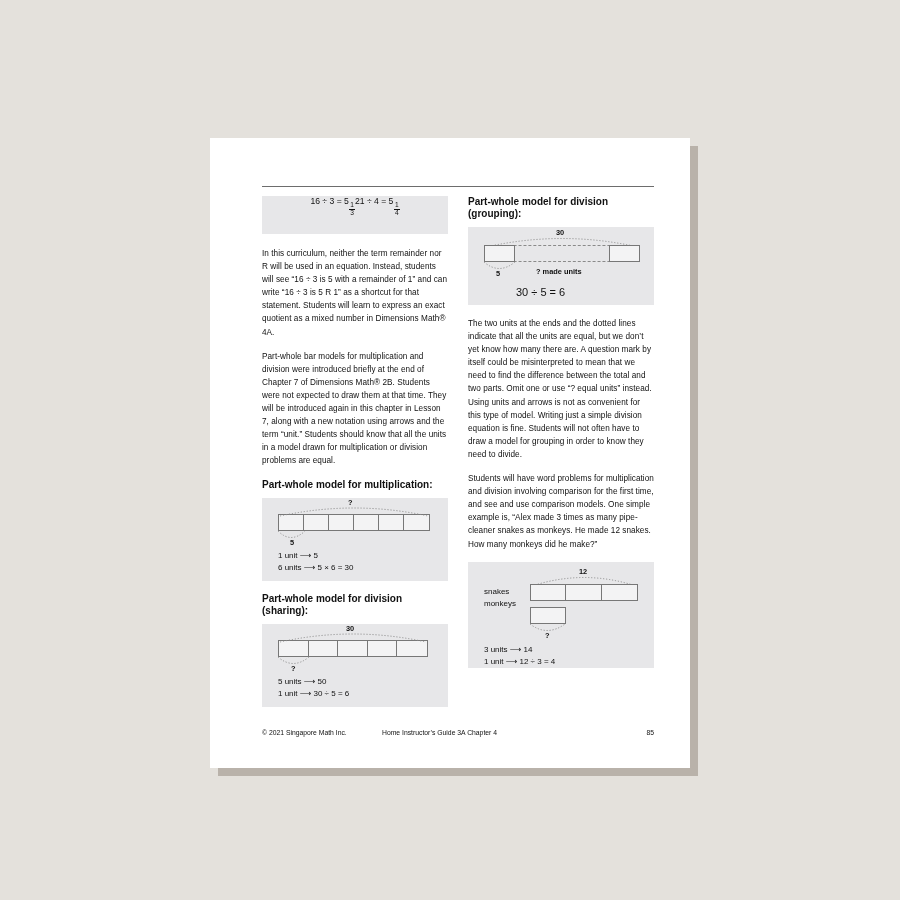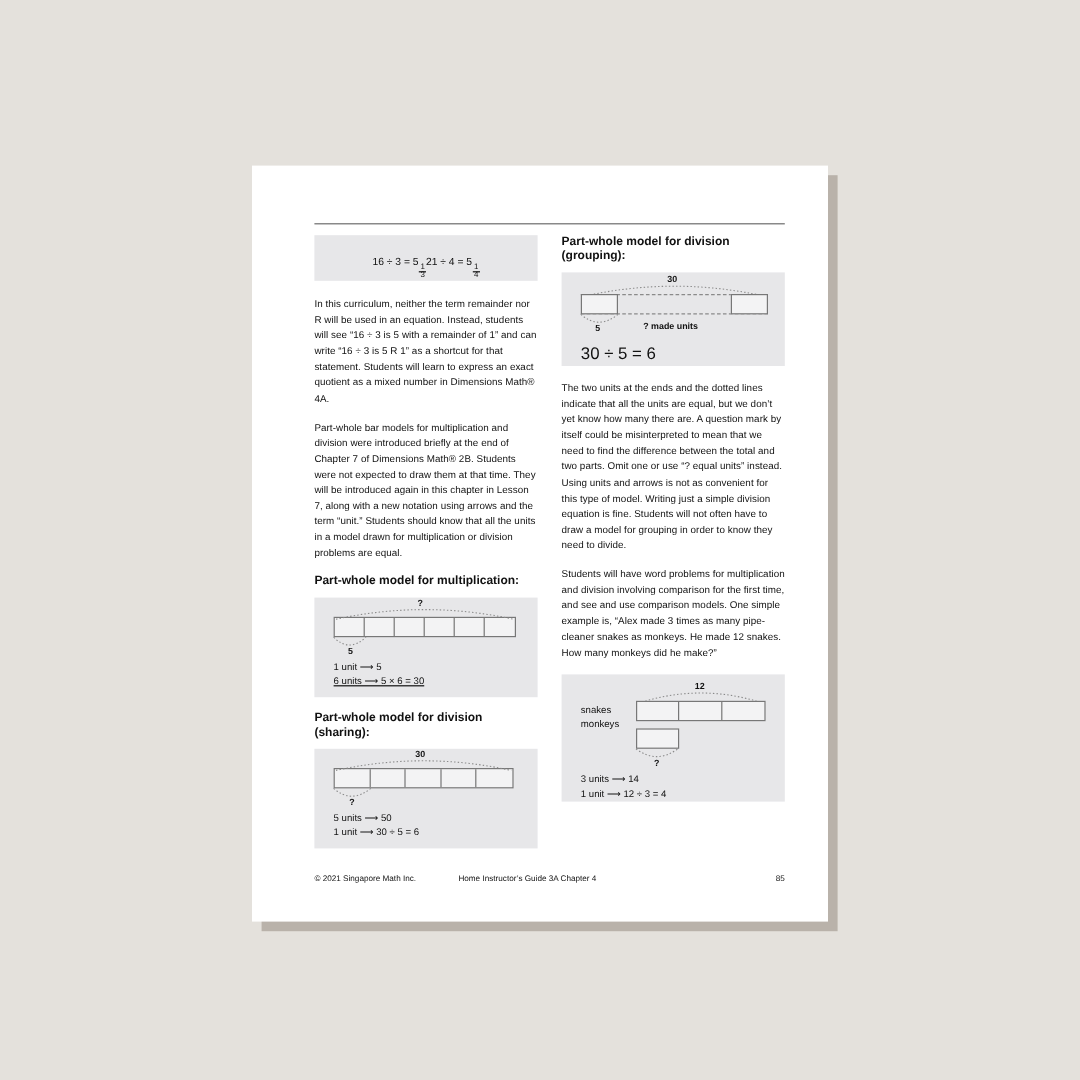--- a/index.html
+++ b/index.html
@@ -63,38 +63,38 @@
   .figbox {
     background: #e7e7e9;
     margin: 0 0 12px 0;
     position: relative;
     box-sizing: border-box;
   }
 
   .eqrow {
     display: flex;
     justify-content: center;
-    align-items: flex-end;
+    align-items: flex-start;
     font-size: 8.6px;
     color: #111;
     height: 100%;
   }
   .frac {
     display: inline-flex;
     flex-direction: column;
     vertical-align: -0.45em;
     text-align: center;
     line-height: 1.02;
     font-size: 6.6px;
     margin-left: 0.5px;
   }
   .frac .num { border-bottom: 1px solid #111; padding: 0 1px; }
   .frac .den { padding: 0 1px; }
 
-  .eqline { font-size: 14px; color: #111; }
+  .eqline { font-size: 11px; color: #111; margin-left: 32px; }
 
   
   .model { position: relative; }
 
   .bar {
     display: flex;
     border: 1px solid #777777;
     background: #f3f3f4;
     box-sizing: border-box;
     height: 17px;
@@ -206,21 +206,21 @@
           <div class="unit" style="width:16.666%"></div>
           <div class="unit" style="width:16.666%"></div>
         </div>
 
         <svg class="arc" style="left:-2px; top:17px;" width="32" height="12" viewBox="0 0 32 12">
           <path d="M2,0 Q15,13 29,0" fill="none" stroke="#8a8a8a" stroke-width="0.9" stroke-dasharray="1.2 1.8"></path>
         </svg>
         <div class="lbl lbl-bold" style="left:12px; top:24px;">5</div>
 
         <div class="mathline" style="position:absolute; left:0; top:36px;">1 unit ⟶ 5</div>
-        <div class="mathline" style="position:absolute; left:0; top:48px;text-decoration:underline;">6 units ⟶ 5 × 6 = 30</div>
+        <div class="mathline" style="position:absolute; left:0; top:48px;">6 units ⟶ 5 × 6 = 30</div>
       </div>
     </div>
 
     <p class="caption">Part-whole model for division (sharing):</p>
 
     <div class="figbox" style="height:83px;">
       <div class="model" style="position:absolute; left:16px; top:16px; width:150px;">
 
         <svg class="arc" style="left:0; top:-10px;" width="150" height="13" viewBox="0 0 150 13">
           <path d="M2,12 Q75,-4 148,12" fill="none" stroke="#8a8a8a" stroke-width="0.9" stroke-dasharray="1.2 1.8"></path>

